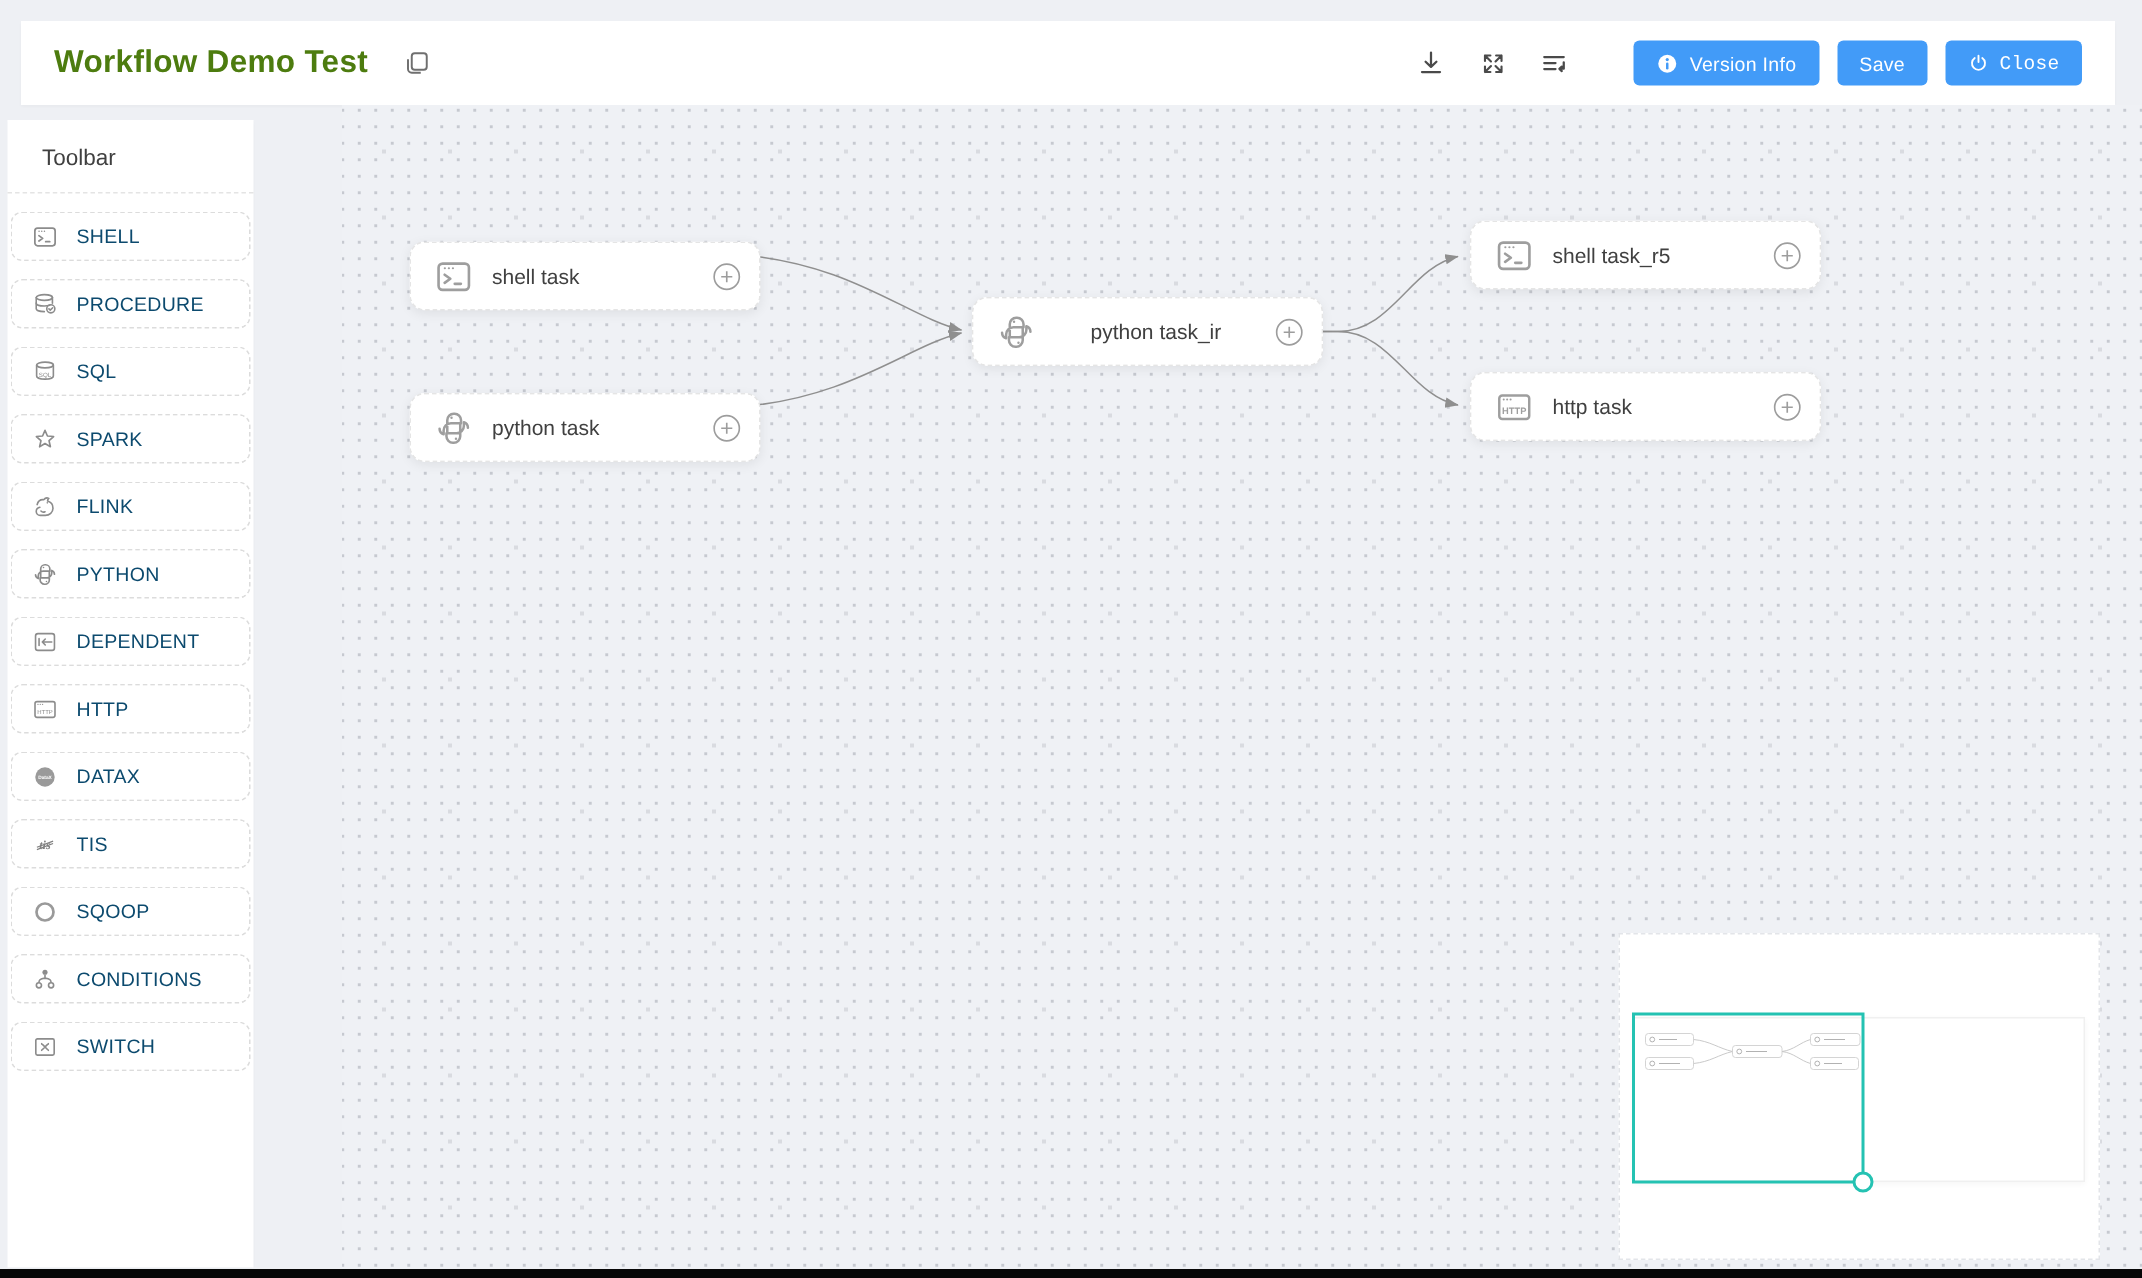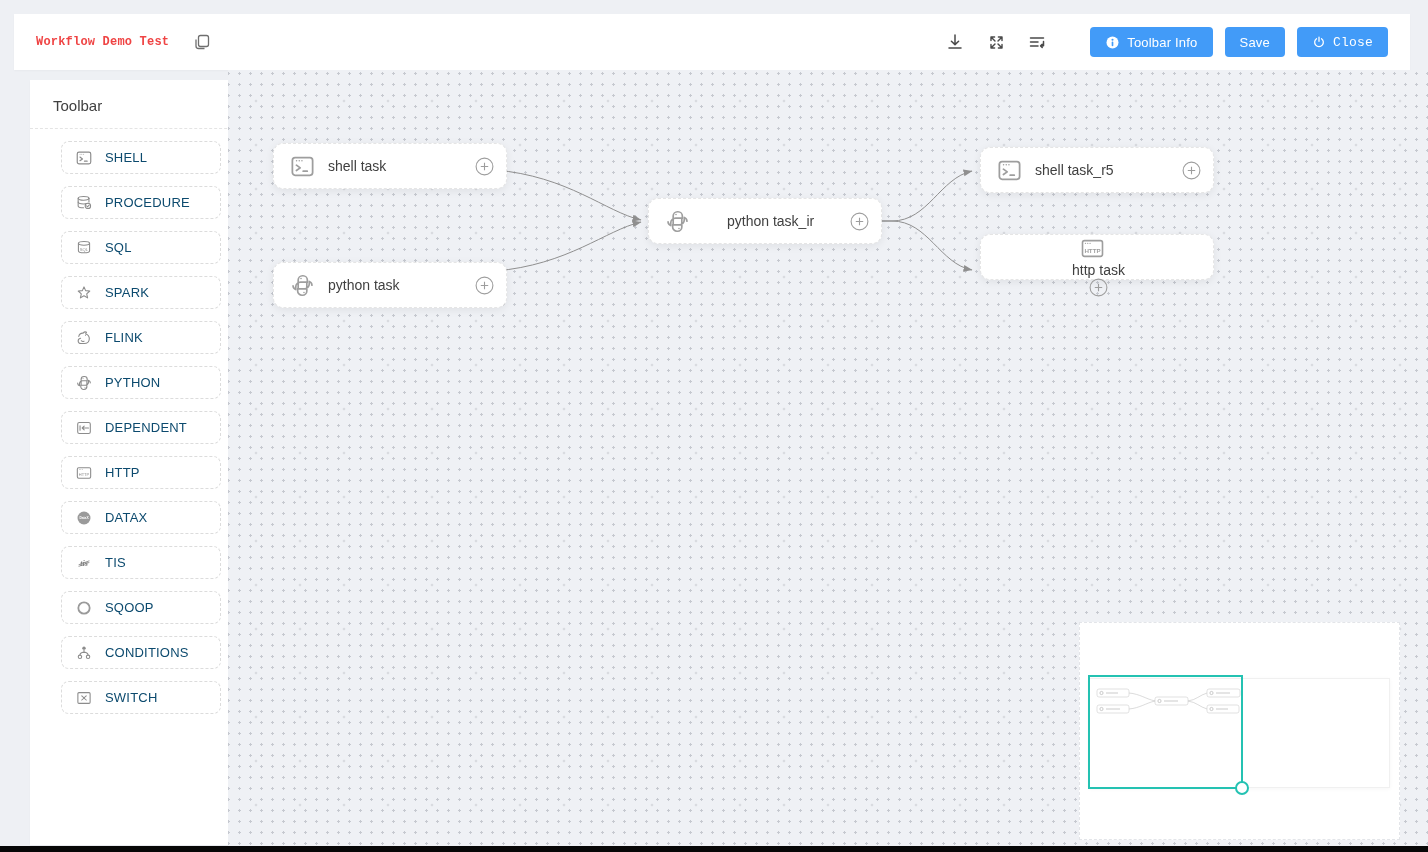--- a/index.html
+++ b/index.html
@@ -7,34 +7,34 @@
   body {
     font-family:"Liberation Sans","DejaVu Sans",sans-serif;
     background:#eef0f4; position:relative; color:#333;
   }
   
   .header {
     position:absolute; left:14px; top:14px; width:1396px; height:56px;
     background:#fff; display:flex; align-items:center;
     box-shadow:0 1px 2px rgba(0,0,0,.03);
   }
-  .header-title { margin-left:22px; font-size:12px; font-weight:bold; color:#ef4444; letter-spacing:.2px;font-family:Liberation Mono, monospace; }
+  .header-title { margin-left:22px; font-size:21px; font-weight:bold; color:#4d7c0f; letter-spacing:.2px; }
   .copy-btn { margin-left:22px; width:22px; height:22px; cursor:pointer; display:flex; align-items:center; justify-content:center; }
   .header-spacer { flex:1; }
   .tool-icon { width:22px; height:22px; margin-right:19px; cursor:pointer; display:flex; align-items:center; justify-content:center; }
   .btn {
     height:30px; border:none; border-radius:4px; background:#429bf8; color:#fff;
     font-size:13px; font-family:inherit; display:flex; align-items:center; justify-content:center;
     padding:0 15px; margin-left:12px; cursor:pointer; letter-spacing:.2px;
   }
   .btn .b-icon { display:flex; margin-right:7px; }
   .btn:last-child { margin-right:22px;font-family:Liberation Mono, monospace; }
   
   .sidebar {
-    position:absolute; left:30px; top:80px; width:222px; height:765px;
+    position:absolute; left:5px; top:80px; width:164px; height:765px;
     background:#fff; box-shadow:0 1px 2px rgba(0,0,0,.03);
   }
   .sidebar-title { padding:17px 0 14px 23px; font-size:15px; color:#404040; }
   .sidebar-divider { border-top:1px dashed #e4e4e4; }
   .tool-list { padding-top:12px; }
   .tool-item {
     width:160px; height:33px; margin:0 auto 12px auto; border:1px dashed #dcdcdc;
     border-radius:8px; display:flex; align-items:center; padding-left:12px;
     background:#fff; cursor:grab;
   }
@@ -116,21 +116,21 @@
   </div>
 
   <button class="btn">
     <span class="b-icon">
       <svg width="15" height="15" viewBox="0 0 20 20">
         <circle cx="10" cy="10" r="8" fill="#ffffff"></circle>
         <circle cx="10" cy="6.3" r="1.4" fill="#429bf8"></circle>
         <rect x="8.9" y="8.8" width="2.2" height="6.2" rx="1.1" fill="#429bf8"></rect>
       </svg>
     </span>
-    <span>Toolbar Info</span>
+    <span>Version Info</span>
   </button>
   <button class="btn">
     <span>Save</span>
   </button>
   <button class="btn">
     <span class="b-icon">
       <svg width="14" height="14" viewBox="0 0 20 20" fill="none" stroke="#ffffff" stroke-width="1.8" stroke-linecap="round">
         <path d="M10 3 V9"></path>
         <path d="M6.4 5.3 A6.2 6.2 0 1 0 13.6 5.3"></path>
       </svg>
@@ -301,21 +301,21 @@
       <marker id="arrow" markerWidth="10" markerHeight="8" refX="8.5" refY="3.5" orient="auto" markerUnits="userSpaceOnUse">
         <path d="M0,0 L9,3.5 L0,7 Z" fill="#8f8f8f"></path>
       </marker>
     </defs>
     <path d="M267,100 C340,106 378,142 413,150" fill="none" stroke="#8f8f8f" stroke-width="1" marker-end="url(#arrow)"></path>
     <path d="M267,201 C340,195 378,160 413,152" fill="none" stroke="#8f8f8f" stroke-width="1" marker-end="url(#arrow)"></path>
     <path d="M642,151 H664 C700,151 712,108 744,101" fill="none" stroke="#8f8f8f" stroke-width="1" marker-end="url(#arrow)"></path>
     <path d="M642,151 H664 C700,151 712,194 744,200" fill="none" stroke="#8f8f8f" stroke-width="1" marker-end="url(#arrow)"></path>
   </svg>
 
-  <div class="node" style="left:45px; top:73px;">
+  <div class="node" style="left:45px; top:91px;">
     <span class="n-icon">
       <svg width="27" height="27" viewBox="0 0 20 20" fill="none" stroke="#9e9e9e" stroke-width="1.3" stroke-linecap="round" stroke-linejoin="round">
         <rect x="2.5" y="3.5" width="15" height="13" rx="2"></rect>
         <circle cx="5.6" cy="5.8" r="0.55" fill="#9e9e9e" stroke="none"></circle>
           <circle cx="7.6" cy="5.8" r="0.55" fill="#9e9e9e" stroke="none"></circle>
           <circle cx="9.6" cy="5.8" r="0.55" fill="#9e9e9e" stroke="none"></circle>
         <path d="M5.5 9 L8.3 11 L5.5 13"></path>
           <path d="M10.5 13.5 H13.5"></path>
       </svg>
     </span>
@@ -377,21 +377,21 @@
     </span>
     <span class="n-label">shell task_r5</span>
     <span class="n-plus">
       <svg width="19" height="19" viewBox="0 0 19 19" fill="none" stroke="#9d9d9d" stroke-width="1.1">
         <circle cx="9.5" cy="9.5" r="8.4"></circle>
           <path d="M9.5 5.8 V13.2 M5.8 9.5 H13.2"></path>
       </svg>
     </span>
   </div>
 
-  <div class="node" style="left:752px; top:164px;flex-direction:column;">
+  <div class="node" style="left:752px; top:178px;">
     <span class="n-icon">
       <svg width="27" height="27" viewBox="0 0 20 20" fill="none" stroke="#9e9e9e" stroke-width="1.2">
         <rect x="2.6" y="4.2" width="14.8" height="11.6" rx="1.5"></rect>
         <circle cx="4.8" cy="6.2" r="0.5" fill="#9e9e9e" stroke="none"></circle>
           <circle cx="6.5" cy="6.2" r="0.5" fill="#9e9e9e" stroke="none"></circle>
           <circle cx="8.2" cy="6.2" r="0.5" fill="#9e9e9e" stroke="none"></circle>
         <text x="10" y="13.2" font-size="4.6" fill="#9e9e9e" stroke="none" text-anchor="middle" font-family="Liberation Sans, sans-serif" font-weight="bold">HTTP</text>
       </svg>
     </span>
     <span class="n-label">http task</span>

